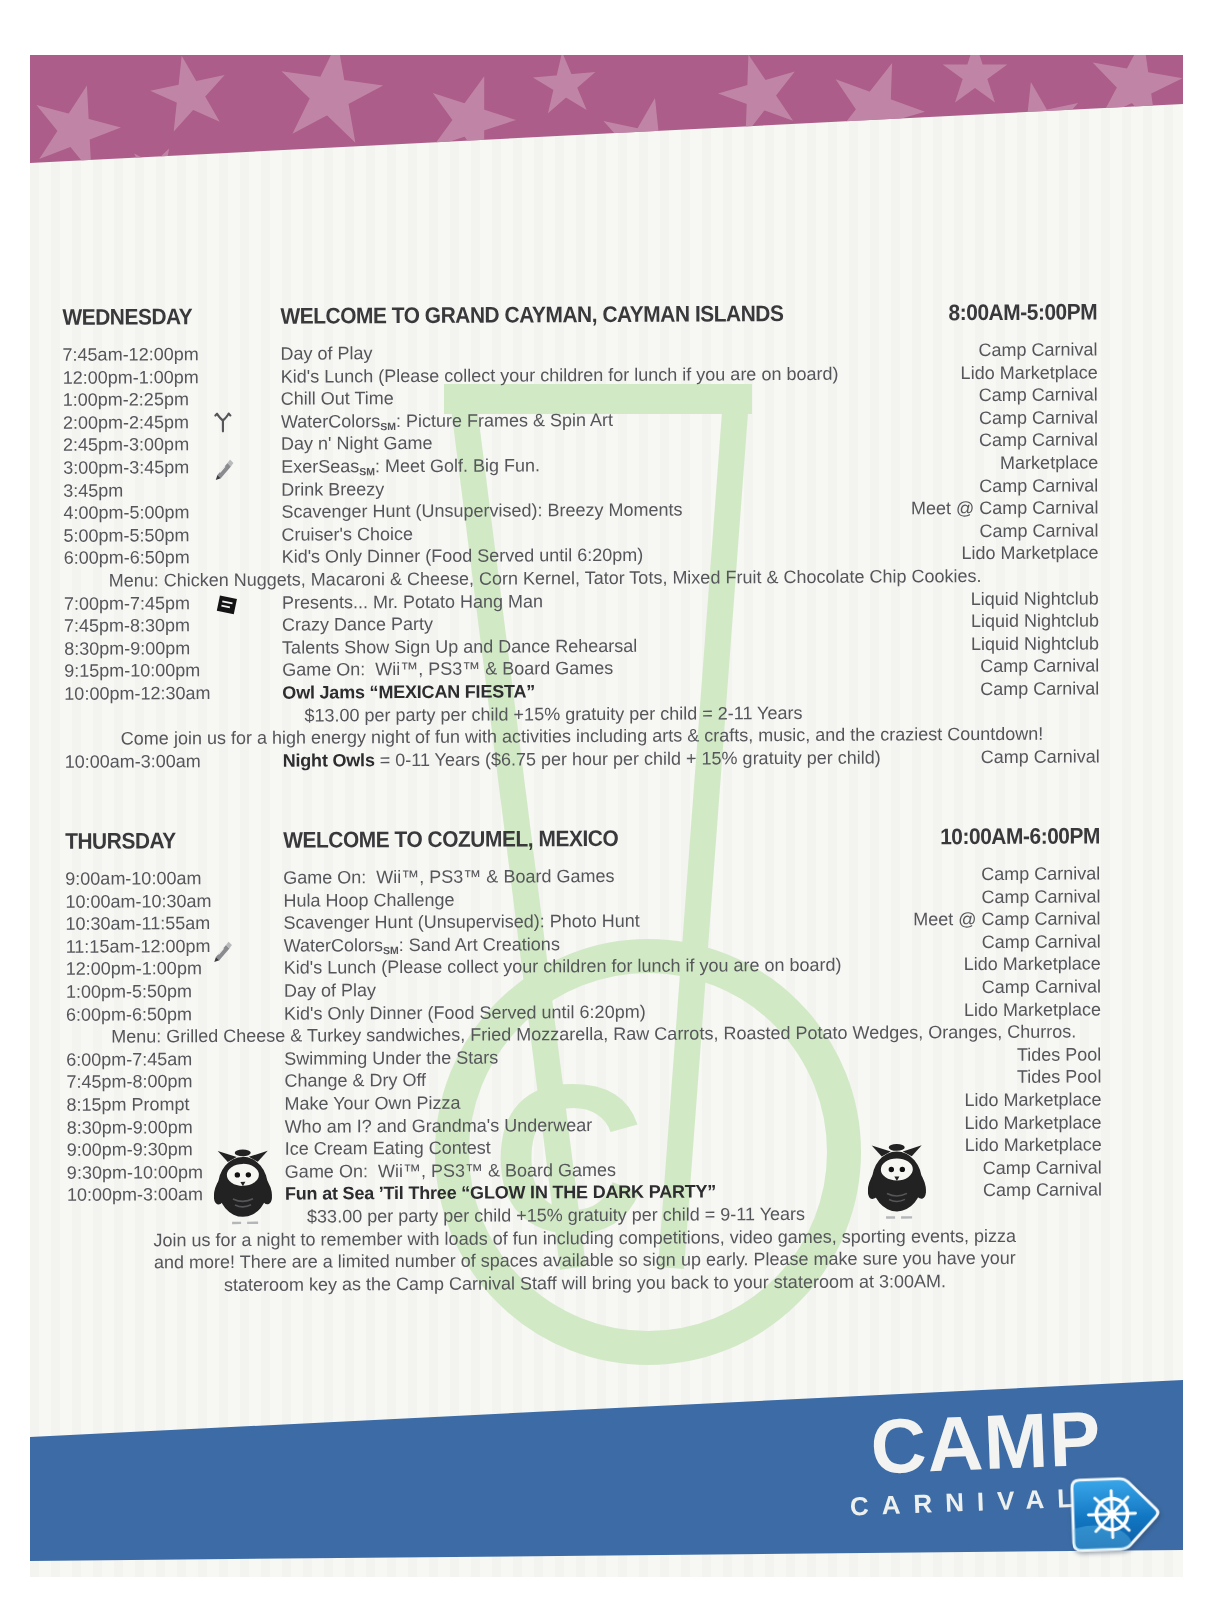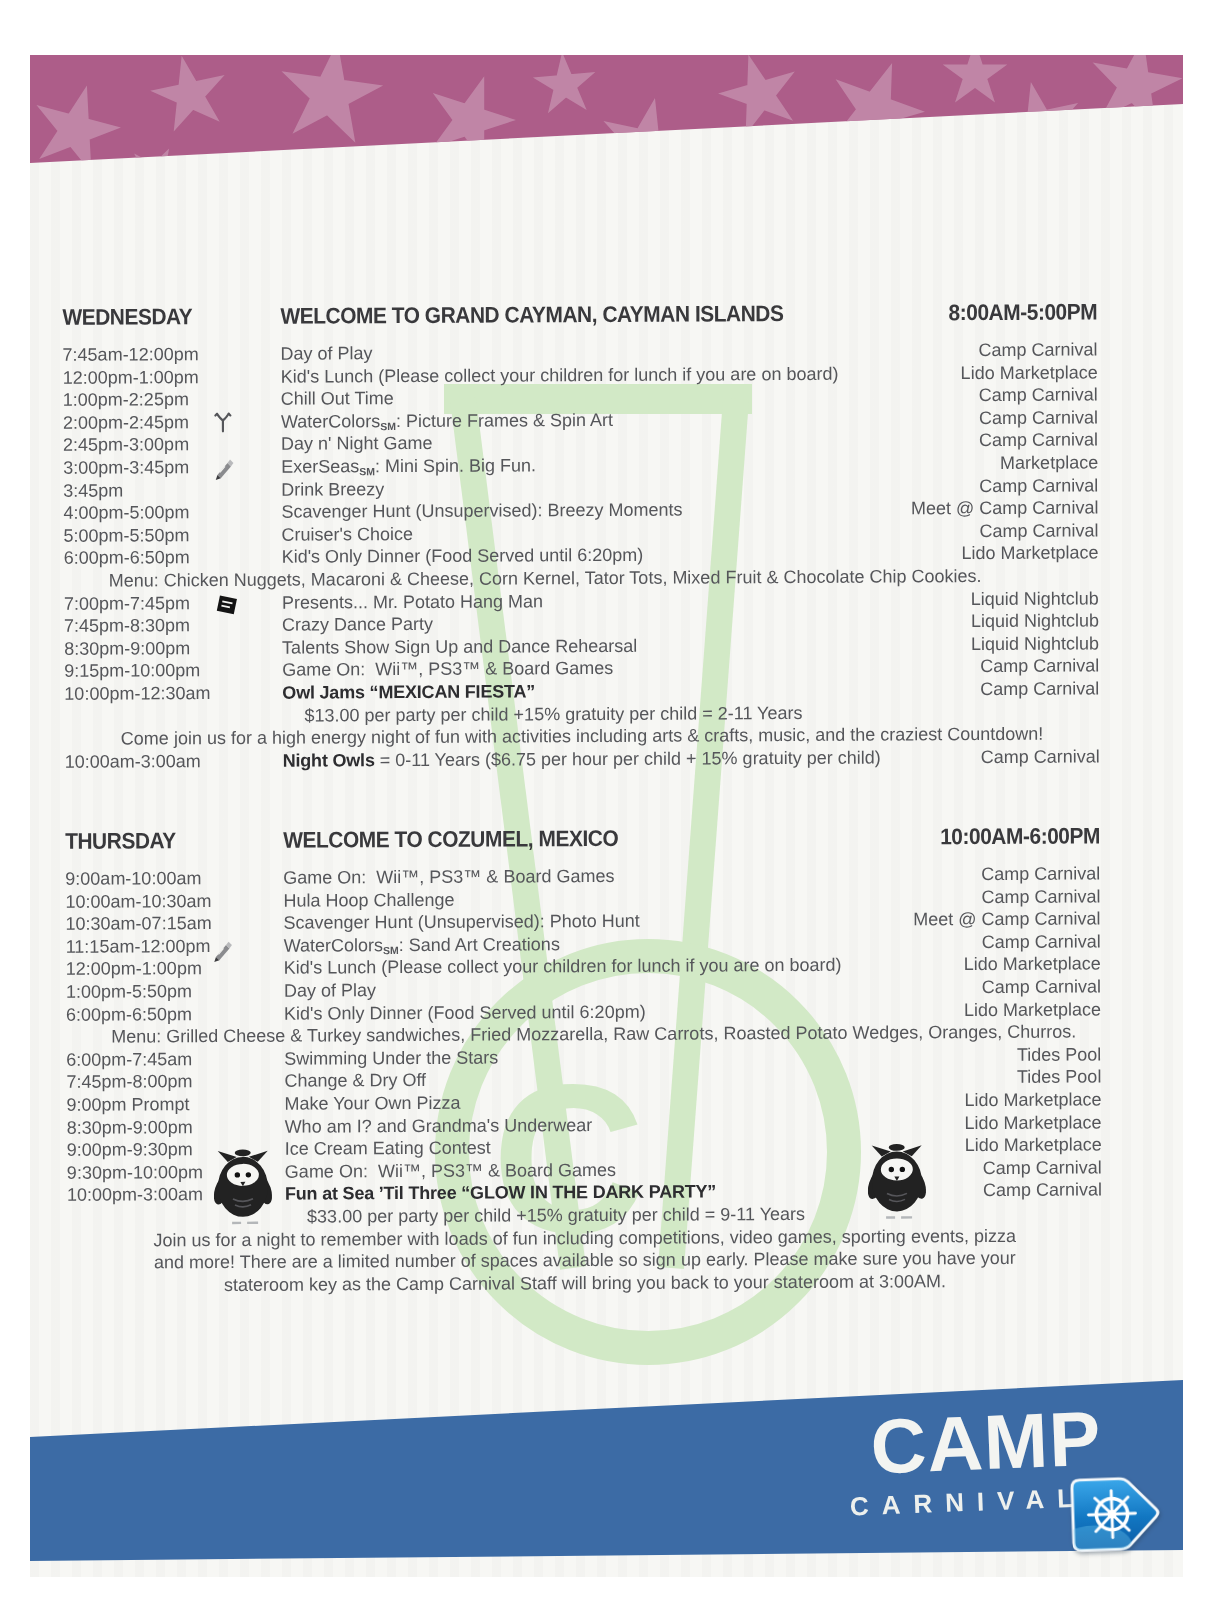--- a/index.html
+++ b/index.html
@@ -140,21 +140,21 @@
           <div class="row event">
             <span class="time">3:00pm-3:45pm</span>
             <span class="icn slot"><svg width="22" height="26" viewBox="0 0 26 30">
                 <g>
                   <path d="M5 22 L17 8 L21 12 L9 26 Z" fill="#8a8b8e"></path>
                   <path d="M17 8 L20 4 L24 8 L21 12 Z" fill="#b9babc"></path>
                   <path d="M5 22 L3 28 L9 26 Z" fill="#3d3d40"></path>
                   <path d="M8 19 L14 12" stroke="#f1f1ee" stroke-width="1.4"></path>
                 </g>
               </svg></span>
-            <span class="act"><span>ExerSeas</span><span class="sub">SM</span><span>: Mini Spin. Big Fun.</span></span>
+            <span class="act"><span>ExerSeas</span><span class="sub">SM</span><span>: Meet Golf. Big Fun.</span></span>
             <span class="loc">Marketplace</span>
           </div>
           <div class="row event">
             <span class="time">3:45pm</span>
             <span class="act">Drink Breezy</span>
             <span class="loc">Camp Carnival</span>
           </div>
           <div class="row event">
             <span class="time">4:00pm-5:00pm</span>
             <span class="act">Scavenger Hunt (Unsupervised): Breezy Moments</span>
@@ -223,21 +223,21 @@
             <span class="time">9:00am-10:00am</span>
             <span class="act">Game On:  Wii™, PS3™ &amp; Board Games</span>
             <span class="loc">Camp Carnival</span>
           </div>
           <div class="row event">
             <span class="time">10:00am-10:30am</span>
             <span class="act">Hula Hoop Challenge</span>
             <span class="loc">Camp Carnival</span>
           </div>
           <div class="row event">
-            <span class="time">10:30am-07:15am</span>
+            <span class="time">10:30am-11:55am</span>
             <span class="act">Scavenger Hunt (Unsupervised): Photo Hunt</span>
             <span class="loc">Meet @ Camp Carnival</span>
           </div>
           <div class="row event">
             <span class="time">11:15am-12:00pm<span class="icn after-time"><svg width="22" height="26" viewBox="0 0 26 30">
                   <g>
                     <path d="M5 22 L17 8 L21 12 L9 26 Z" fill="#8a8b8e"></path>
                     <path d="M17 8 L20 4 L24 8 L21 12 Z" fill="#b9babc"></path>
                     <path d="M5 22 L3 28 L9 26 Z" fill="#3d3d40"></path>
                     <path d="M8 19 L14 12" stroke="#f1f1ee" stroke-width="1.4"></path>
@@ -266,21 +266,21 @@
             <span class="time">6:00pm-7:45am</span>
             <span class="act">Swimming Under the Stars</span>
             <span class="loc">Tides Pool</span>
           </div>
           <div class="row event">
             <span class="time">7:45pm-8:00pm</span>
             <span class="act">Change &amp; Dry Off</span>
             <span class="loc">Tides Pool</span>
           </div>
           <div class="row event">
-            <span class="time">9:00pm Prompt</span>
+            <span class="time">8:15pm Prompt</span>
             <span class="act">Make Your Own Pizza</span>
             <span class="loc">Lido Marketplace</span>
           </div>
           <div class="row event">
             <span class="time">8:30pm-9:00pm</span>
             <span class="act">Who am I? and Grandma's Underwear</span>
             <span class="loc">Lido Marketplace</span>
           </div>
           <div class="row event">
             <span class="time">9:00pm-9:30pm</span>

